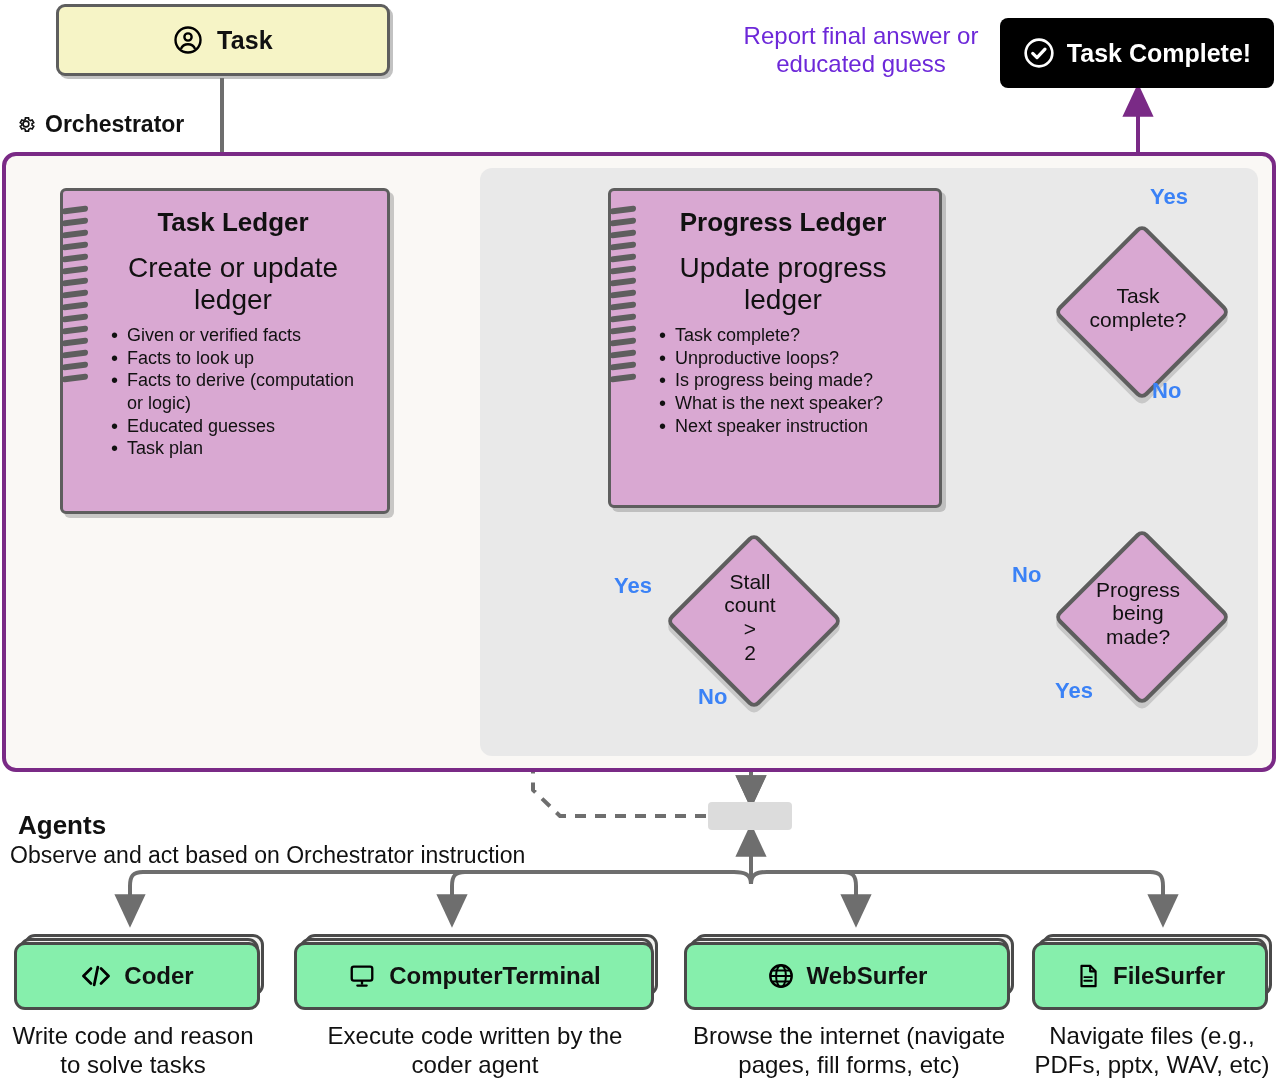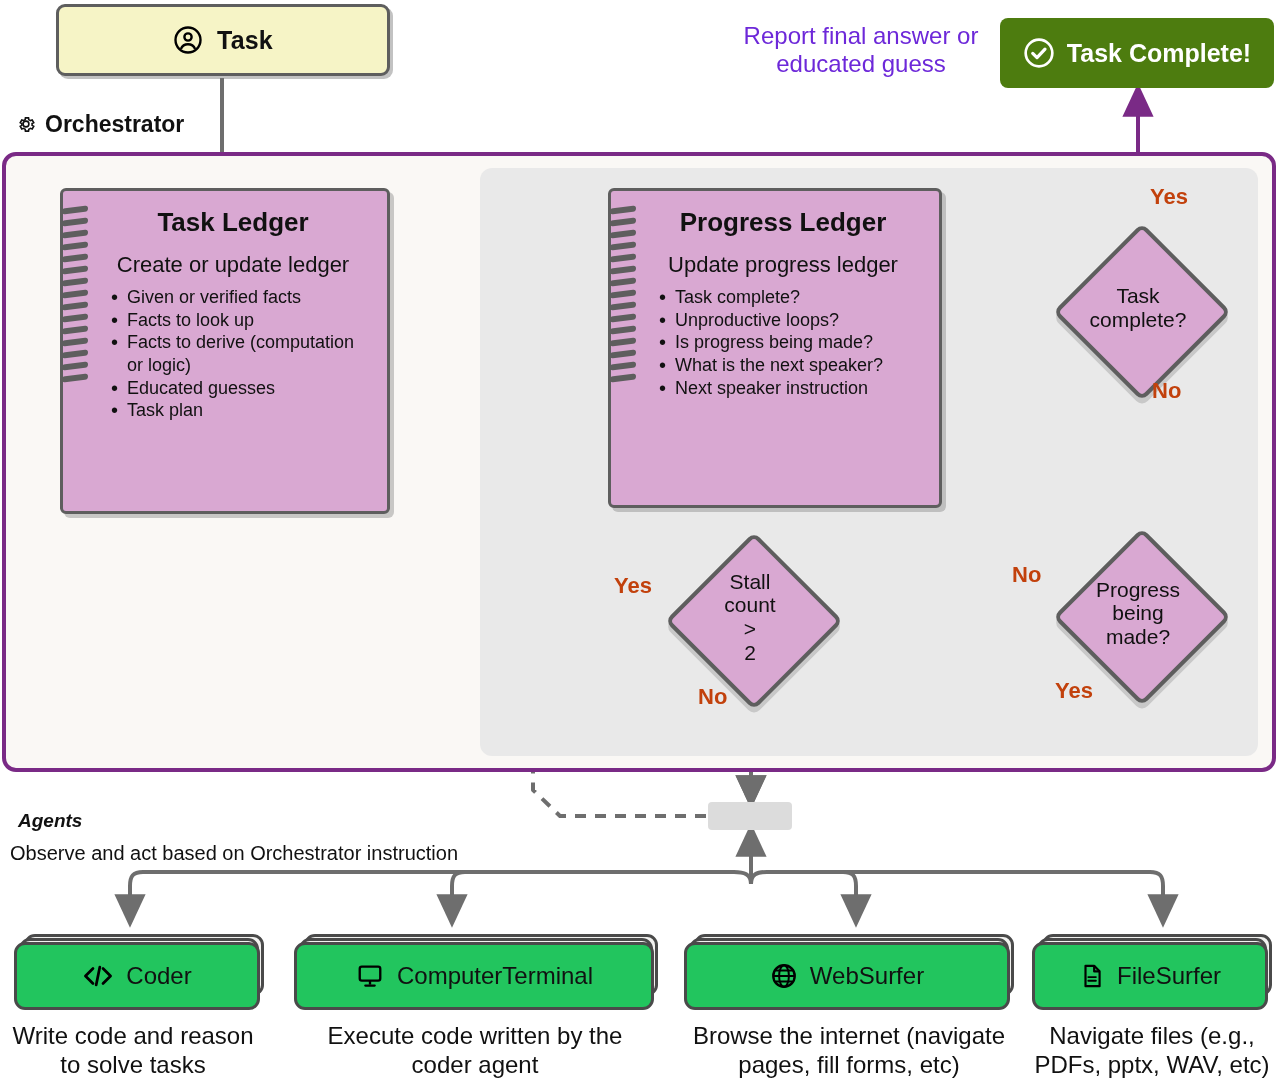--- a/index.html
+++ b/index.html
@@ -39,21 +39,21 @@
     left:480px;top:168px;width:778px;height:588px;
     background:#e9e9e9;border-radius:12px;
   }
 
   .ledger{
     background:#d9a8d2;border:3px solid #5e5e5e;border-radius:6px;
     box-shadow:4px 4px 0 rgba(140,140,140,.45);
     padding:10px 12px 10px 28px;
   }
   .ledger .lg-title{font-size:26px;font-weight:bold;text-align:center;margin:6px 0 14px;}
-  .ledger .lg-sub{font-size:22px;text-align:center;margin-bottom:8px;}
+  .ledger .lg-sub{font-size:28px;text-align:center;margin-bottom:8px;}
   .ledger ul{margin:0;padding:0 0 0 20px;list-style:none;}
   .ledger li{font-size:18px;line-height:1.26;position:relative;padding-left:16px;}
   .ledger li:before{content:"\2022";position:absolute;left:0;top:-1px;font-size:20px;}
 
   .ledger-a{left:60px;top:188px;width:330px;height:326px;}
   .ledger-b{left:608px;top:188px;width:334px;height:320px;}
 
   
   .spiral{position:absolute;left:-1px;top:10px;bottom:10px;width:26px;}
   .spiral i{display:block;height:6px;margin:6px 0 6px 0;background:#5e5e5e;border-radius:3px;
@@ -68,42 +68,42 @@
     background:#d9a8d2;border:4px solid #5e5e5e;border-radius:8px;
     transform:rotate(45deg);
     box-shadow:4px 4px 0 rgba(150,150,150,.4);
   }
   .diamond .dtxt{position:relative;z-index:2;width:135px;}
 
   .d-taskcomplete{left:1138px;top:308px;width:0;height:0;}
   .d-progress{left:1138px;top:613px;width:0;height:0;}
   .d-stall{left:750px;top:617px;width:0;height:0;}
 
-  .edge-label{position:absolute;font-size:22px;font-weight:bold;color:#c2410c;white-space:nowrap;}
+  .edge-label{position:absolute;font-size:22px;font-weight:bold;color:#3b82f6;white-space:nowrap;}
 
   .complete-badge{
     left:1000px;top:18px;width:274px;height:70px;
-    background:#4d7c0f;border-radius:8px;
+    background:#000000;border-radius:8px;
     display:flex;align-items:center;justify-content:center;gap:12px;
     color:#fff;font-size:25px;font-weight:bold;
   }
   .report-text{
     left:716px;top:22px;width:290px;
     text-align:center;font-size:24px;color:#6d28d9;line-height:1.15;
   }
 
-  .agents-title{left:18px;top:810px;font-size:19px;font-weight:bold;font-style:italic;}
-  .agents-sub{left:10px;top:842px;font-size:20px;}
+  .agents-title{left:18px;top:810px;font-size:26px;font-weight:bold;}
+  .agents-sub{left:10px;top:842px;font-size:23px;}
 
   .gray-conn{left:708px;top:802px;width:84px;height:28px;background:#dcdcdc;border-radius:4px;}
 
   .agent-card{
-    height:62px;border:3px solid #4a4a4a;border-radius:11px;background:#22c55e;
+    height:62px;border:3px solid #4a4a4a;border-radius:11px;background:#86efac;
     display:flex;align-items:center;justify-content:center;gap:12px;
-    font-size:24px;font-weight:normal;position:absolute;z-index:3;
+    font-size:24px;font-weight:bold;position:absolute;z-index:3;
   }
   .agent-stackwrap{position:absolute;}
   .agent-stackwrap .sh1,.agent-stackwrap .sh2{
     position:absolute;height:62px;border:3px solid #4a4a4a;border-radius:11px;background:#f2f2f0;
     box-sizing:border-box;
   }
   .agent-cap{position:absolute;text-align:center;font-size:24px;line-height:1.2;}
 
   .ico{display:inline-flex;align-items:center;justify-content:center;}
 </style>

